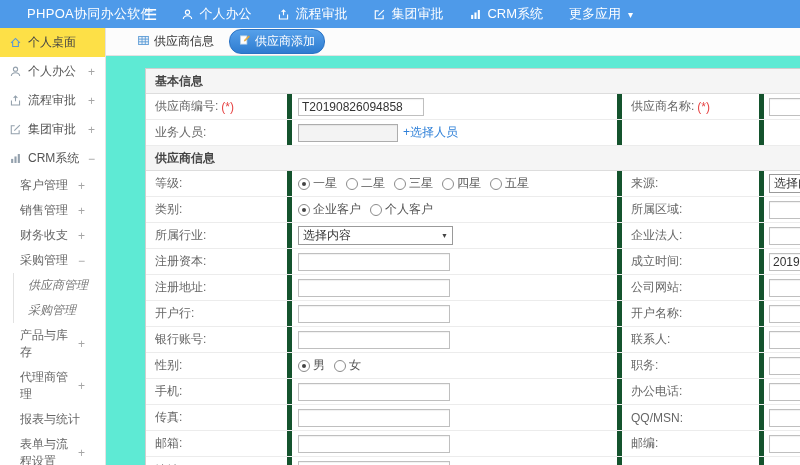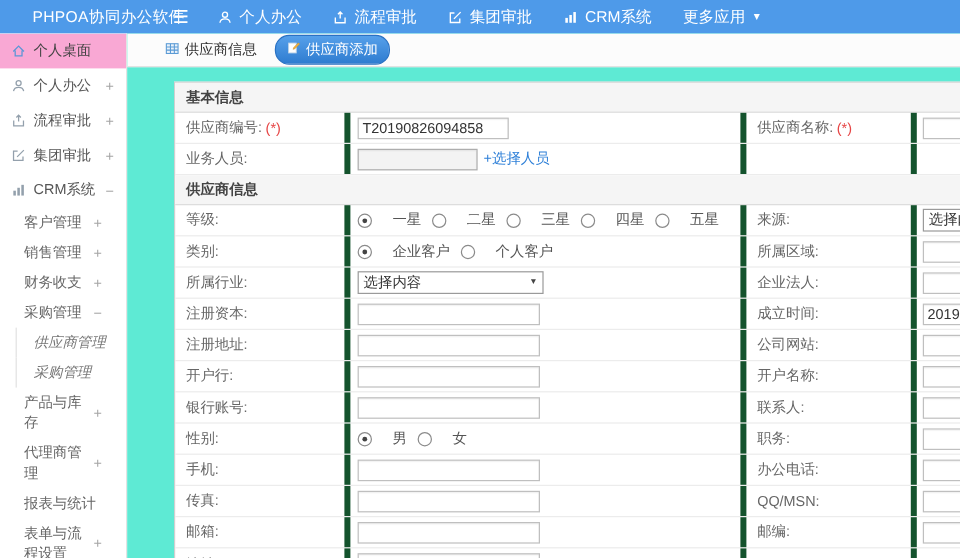--- a/index.html
+++ b/index.html
@@ -14,21 +14,21 @@
   .topnav-item { display:flex; align-items:center; gap:5px; cursor:pointer; white-space:nowrap; }
   .topnav-item svg { display:block; }
   .tcaret { font-size:10px; margin-left:2px; }
 
   
   .sidebar { position:absolute; top:28px; left:0; bottom:0; width:106px; background:#fff; border-right:1px solid #e3e3e3; overflow:hidden; }
   .s-item { display:flex; align-items:center; cursor:pointer; color:#555; }
   .s-item .sicon { width:13px; height:13px; margin-right:6px; color:#93a0ac; flex:0 0 auto; }
   .s-item.active .sicon { color:#5b96d6; }
   .lv0 { padding:6px 10px 6px 9px; }
-  .lv0.active { background:#f9a8d4; color:#444; }
+  .lv0.active { background:#fde047; color:#444; }
   .lv1 { padding:4px 20px 4px 20px; color:#666; }
   .lv2 { margin-left:13px; border-left:1px solid #e2e2e2; padding:4px 8px 4px 14px; color:#777;font-style:italic; }
   .expand { margin-left:auto; color:#a5a5a5; font-size:12px; }
 
   
   .content { position:absolute; top:28px; left:106px; right:0; bottom:0; background:#5eead4; overflow:hidden; }
   .tabstrip { height:28px; background:#fcfcfc; border-bottom:1px solid #e2e2e2; display:flex; align-items:center; padding-left:25px; }
   .tab { display:flex; align-items:center; gap:4px; font-size:12px; color:#333; padding:4px 6px; cursor:pointer; }
   .tab.active { margin-left:9px; background:linear-gradient(#56a0ea,#2e7cd0); border:1px solid #2a72c4; border-radius:12px; color:#fff; padding:3px 9px; }
 
@@ -45,21 +45,21 @@
   .c4 { flex:1; padding-left:5px; border-right:none; }
   .req { color:#e64545; margin-left:3px; }
 
   .txt { width:152px; height:18px; border:1px solid #bfbfbf; font-size:12px; padding:0 3px; font-family:inherit; color:#333; background:#fff; box-shadow:inset 0 1px 1px rgba(0,0,0,.06); }
   .txt.code { width:126px; }
   .txt.ro { width:100px; background:#f3f3f3; border-color:#adadad; }
   .plink { color:#2f80d8; text-decoration:none; margin-left:5px; cursor:pointer; }
   .sel { width:155px; height:19px; border:1px solid #9a9a9a; background:#fff; display:flex; align-items:center; justify-content:space-between; padding:0 4px; color:#333; cursor:pointer; }
   .sel .car { font-size:7px; color:#444; }
   .rgroup { display:flex; align-items:center; }
-  .ro-lab { display:flex; align-items:center; gap:17px; margin-right:9px; color:#555; cursor:pointer; }
+  .ro-lab { display:flex; align-items:center; gap:3px; margin-right:9px; color:#555; cursor:pointer; }
   input[type=radio] { appearance:none; -webkit-appearance:none; width:12px; height:12px; border:1px solid #8b8b8b; border-radius:50%; background:#fff; position:relative; cursor:pointer; }
   input[type=radio]:checked::after { content:""; position:absolute; left:3px; top:3px; width:4px; height:4px; border-radius:50%; background:#444; }
 </style>
 </head>
 <body>
 
 <div class="topbar">
   <div class="logo">PHPOA协同办公软件</div>
   <div class="hamburger">☰</div>
   <div class="topnav">

